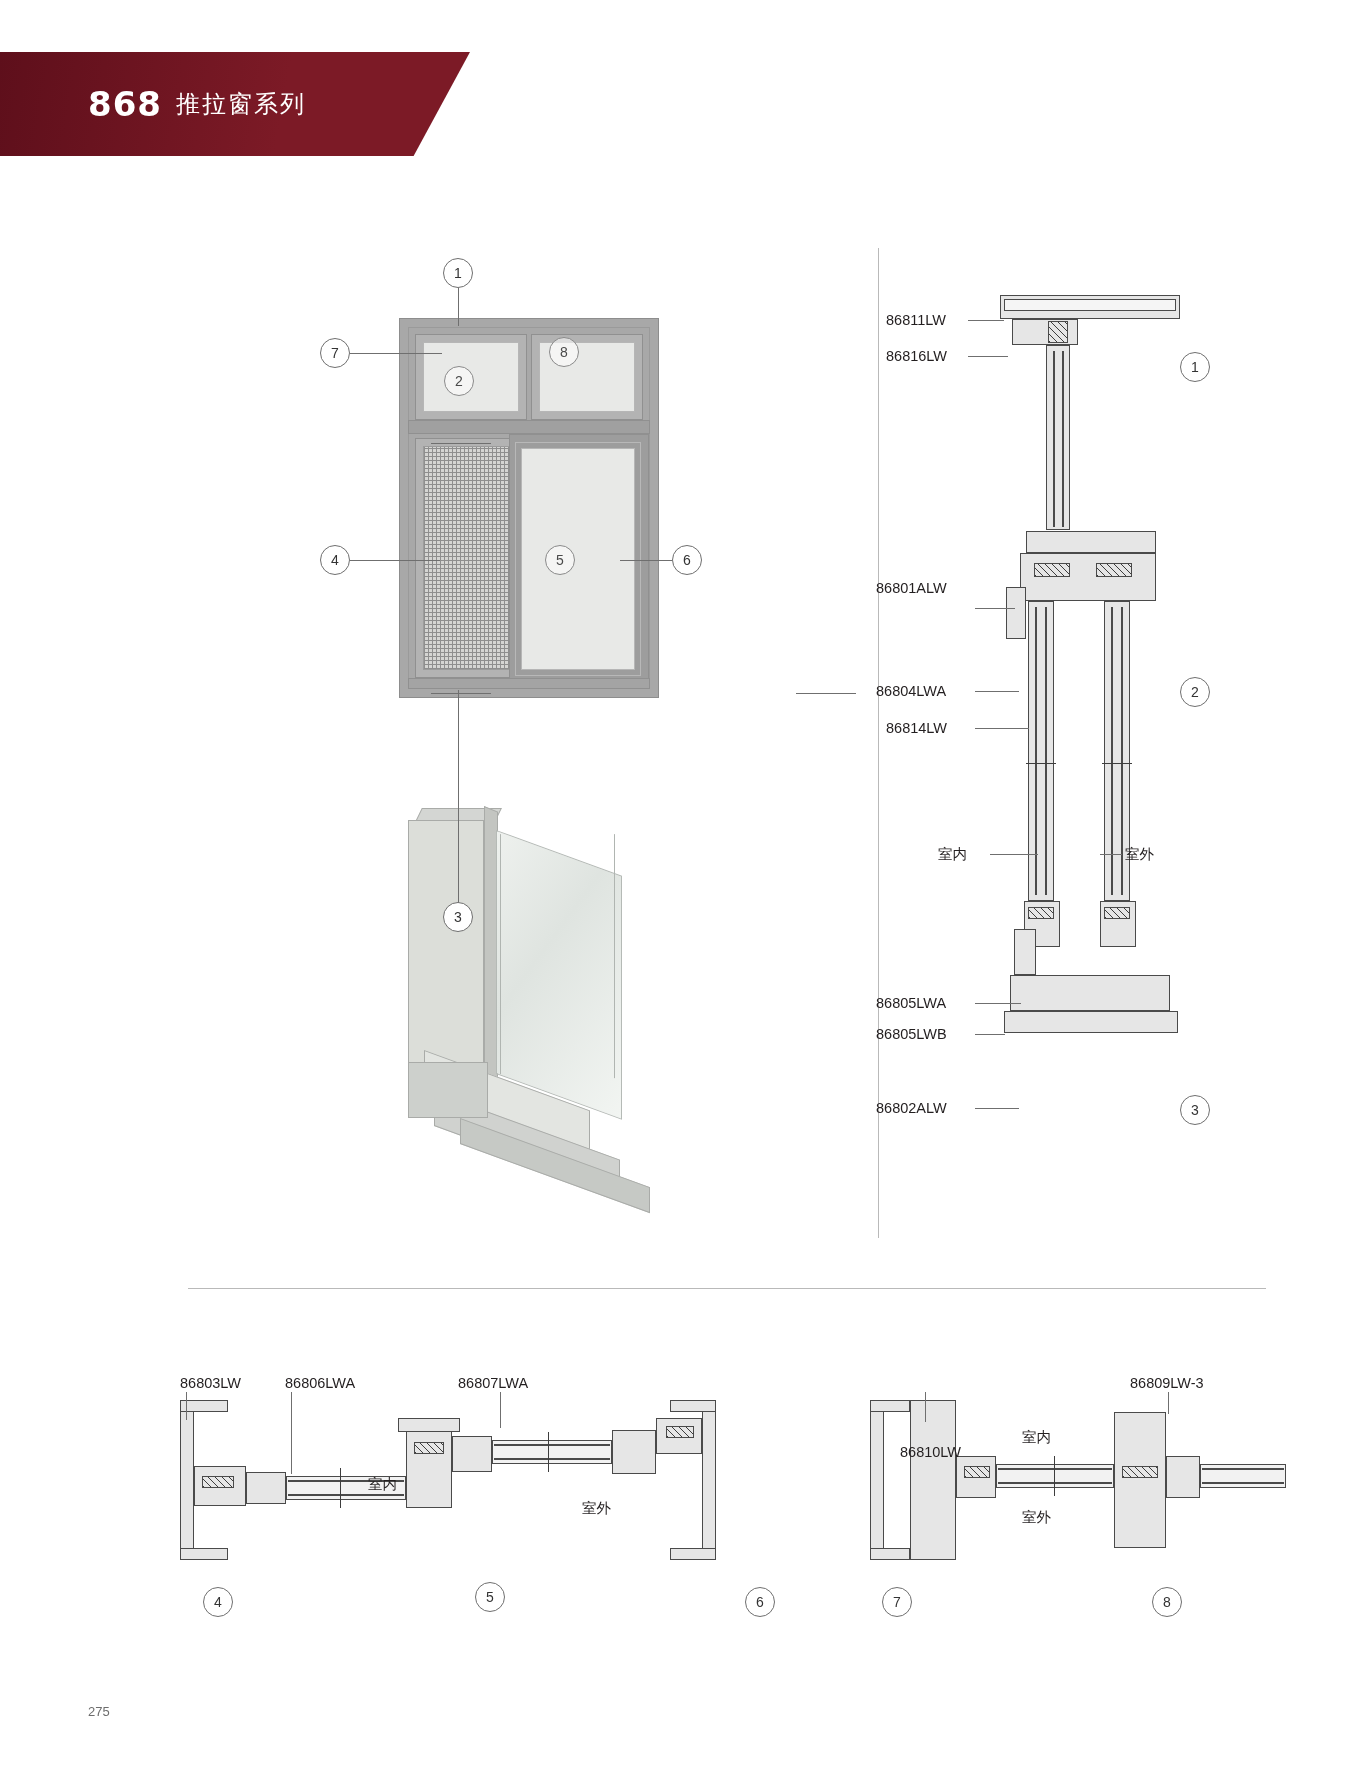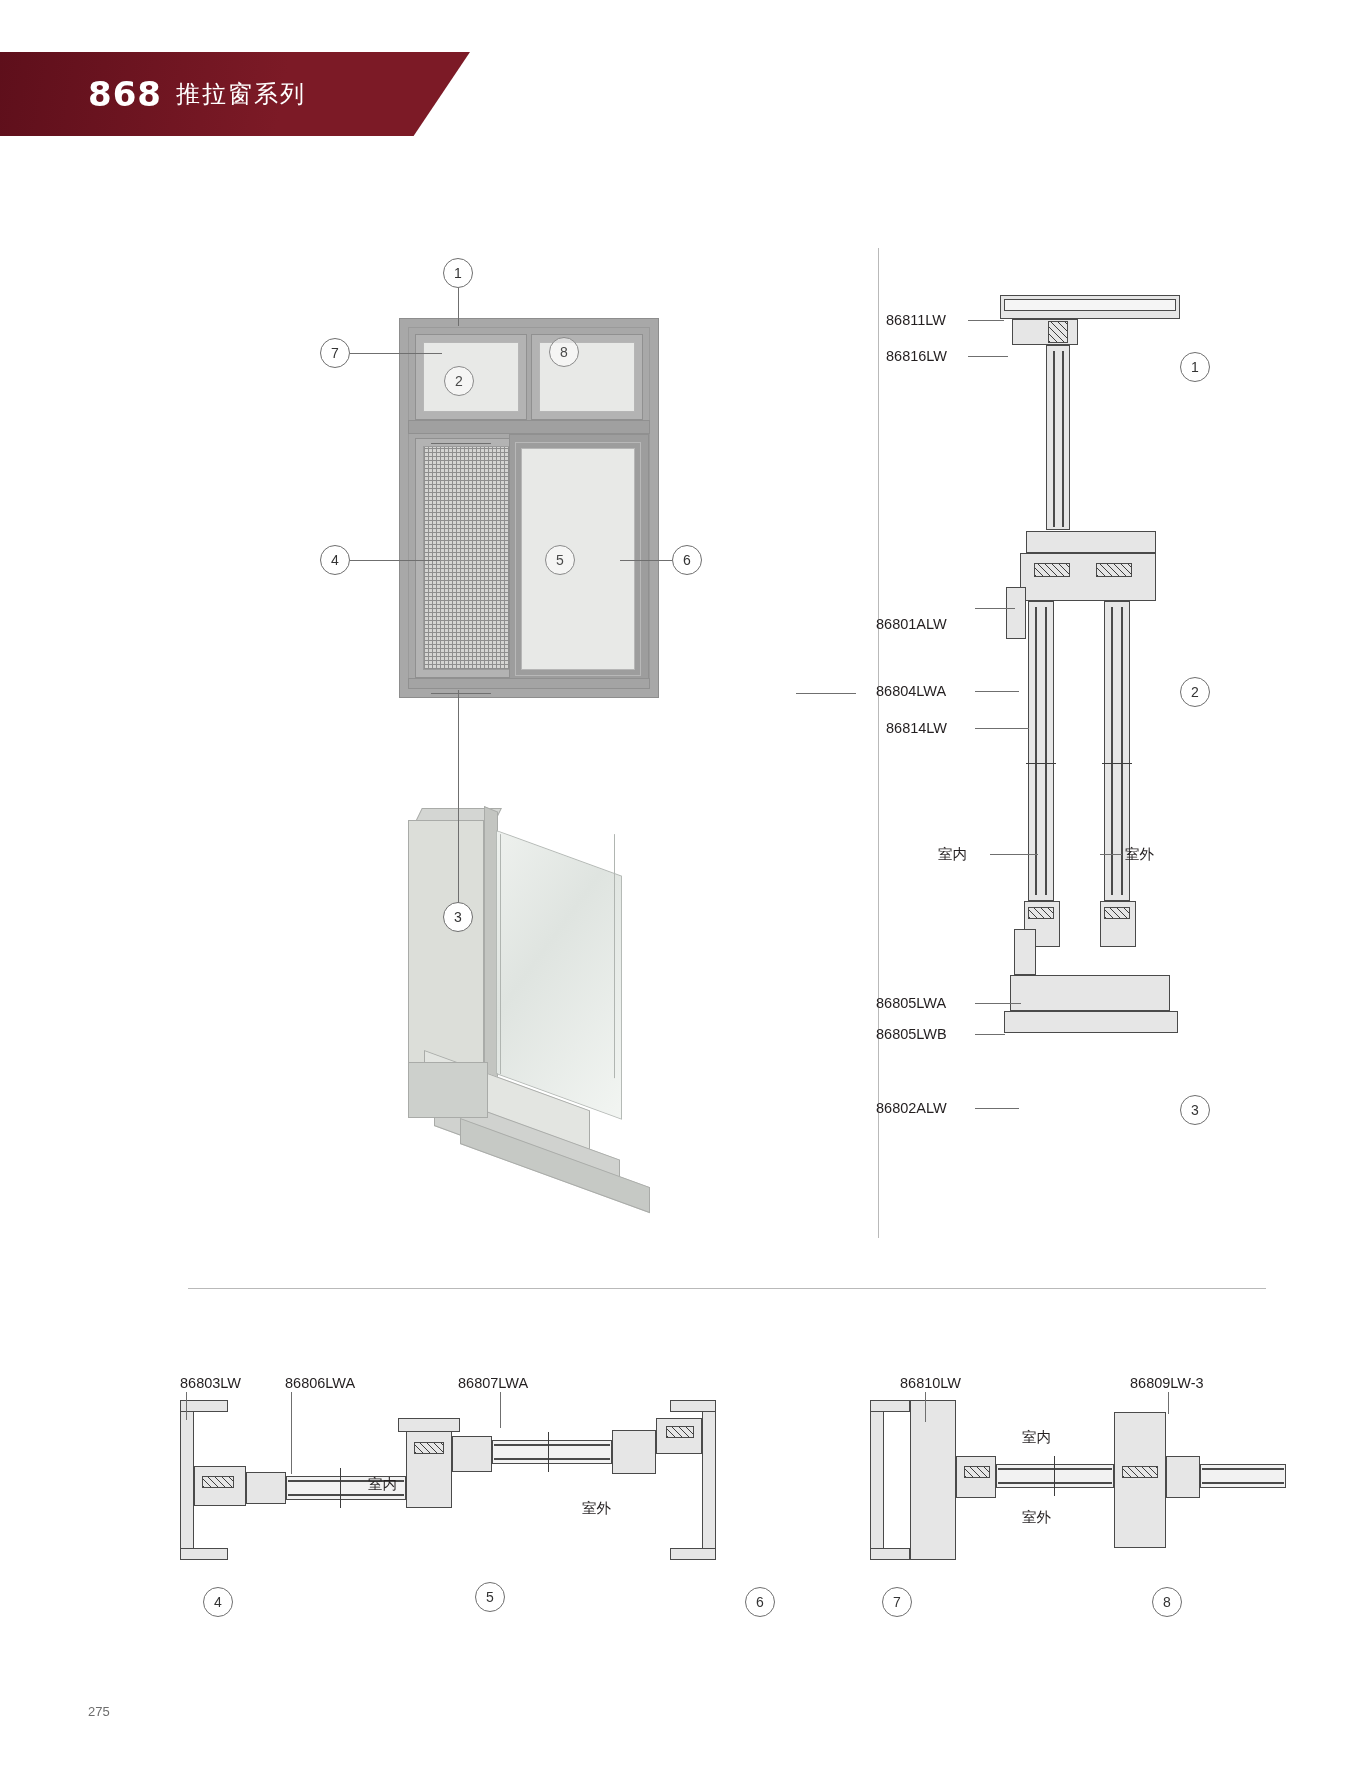--- a/index.html
+++ b/index.html
@@ -15,21 +15,21 @@
     color: #231f20;
     overflow: hidden;
   }
 
   
   .header-banner {
     position: absolute;
     left: 0;
     top: 52px;
     width: 470px;
-    height: 84px;
+    height: 104px;
     background: #6d1420;
     background: linear-gradient(100deg, #5e0f1b 0%, #7c1a26 60%, #7c1a26 100%);
     clip-path: polygon(0 0, 100% 0, 88% 100%, 0 100%);
     display: flex;
     align-items: center;
   }
   .header-number {
     color: #ffffff;
     font-size: 34px;
     font-weight: bold;
@@ -301,21 +301,21 @@
   <div class="sec-fill" style="left:100px; top:606px; width:36px; height:46px;"></div>
   <div class="hatch" style="left:28px; top:612px; width:26px; height:12px;"></div>
   <div class="hatch" style="left:104px; top:612px; width:26px; height:12px;"></div>
   <div class="sec-fill" style="left:14px; top:634px; width:22px; height:46px;"></div>
   <div class="sec-fill" style="left:10px; top:680px; width:160px; height:36px;"></div>
   <div class="sec-fill" style="left:4px; top:716px; width:174px; height:22px;"></div>
 </div>
 
 <div class="code-label" style="left:886px; top:312px;">86811LW</div>
 <div class="code-label" style="left:886px; top:348px;">86816LW</div>
-<div class="code-label" style="left:876px; top:616px;">86801ALW</div>
+<div class="code-label" style="left:876px; top:580px;">86801ALW</div>
 <div class="code-label" style="left:876px; top:683px;">86804LWA</div>
 <div class="code-label" style="left:886px; top:720px;">86814LW</div>
 <div class="code-label" style="left:876px; top:995px;">86805LWA</div>
 <div class="code-label" style="left:876px; top:1026px;">86805LWB</div>
 <div class="code-label" style="left:876px; top:1100px;">86802ALW</div>
 
 <div class="cn-label" style="left:938px; top:845px;">室内</div>
 <div class="cn-label" style="left:1125px; top:845px;">室外</div>
 
 <div class="lead-h" style="left:968px; top:320px; width:36px;"></div>
@@ -408,21 +408,21 @@
 
   <div class="sec-fill" style="left:244px; top:12px; width:52px; height:136px;"></div>
   <div class="hatch" style="left:252px; top:66px; width:36px; height:12px;"></div>
 
   <div class="sec-fill" style="left:296px; top:56px; width:34px; height:42px;"></div>
   <div class="sec-fill" style="left:330px; top:64px; width:86px; height:24px; background:#f2f2f2;"></div>
   <div class="glassline" style="left:332px; top:68px; width:82px; height:2px;"></div>
   <div class="glassline" style="left:332px; top:82px; width:82px; height:2px;"></div>
 </div>
 
-<div class="code-label" style="left:900px; top:1375px;">86810LW</div>
+<div class="code-label" style="left:900px; top:1444px;">86810LW</div>
 <div class="code-label" style="left:1130px; top:1375px;">86809LW-3</div>
 <div class="cn-label" style="left:1022px; top:1428px;">室内</div>
 <div class="cn-label" style="left:1022px; top:1508px;">室外</div>
 
 <div class="lead-v" style="left:925px; top:1392px; height:30px;"></div>
 <div class="lead-v" style="left:1168px; top:1392px; height:22px;"></div>
 
 <div class="bubble" style="left:882px; top:1587px;">
     <span>7</span>
   </div>

